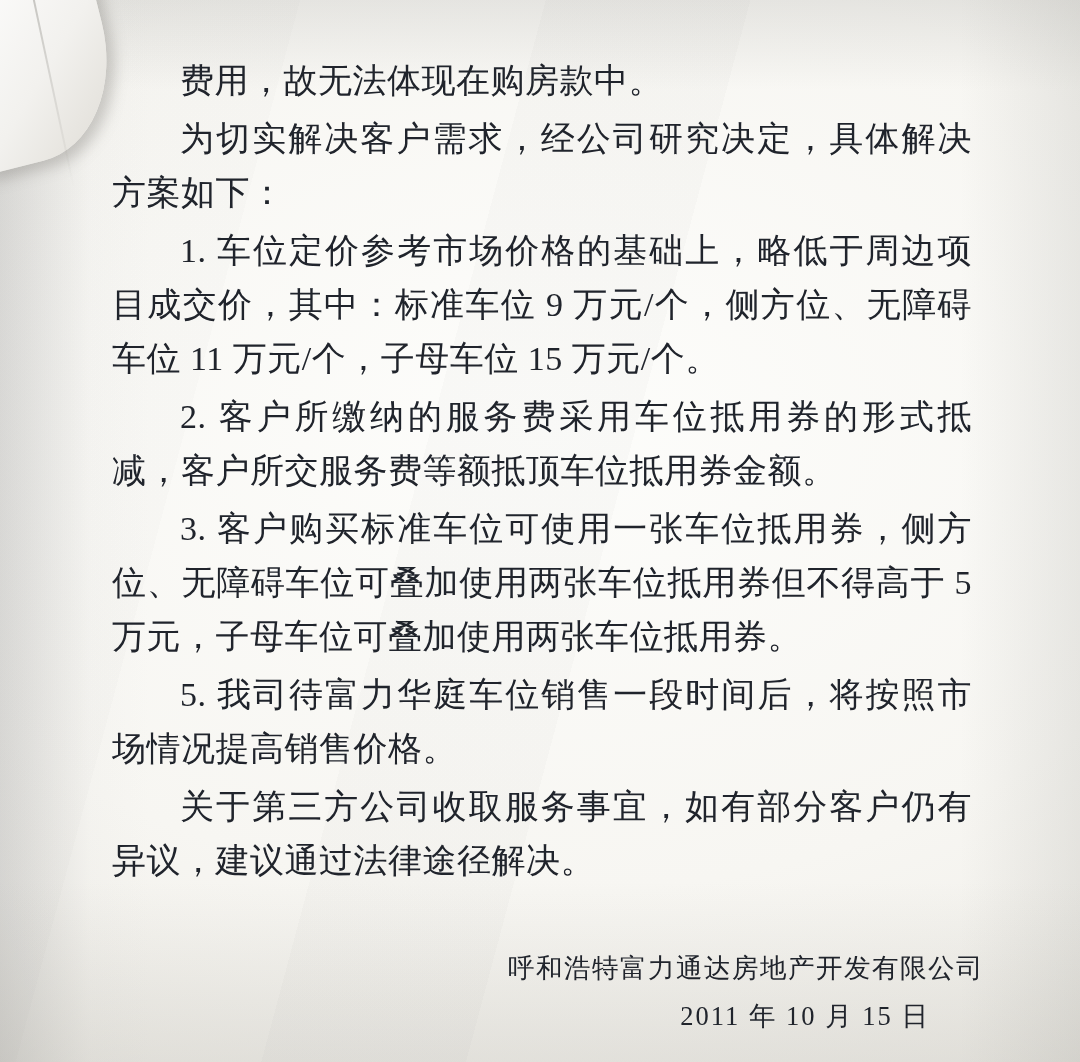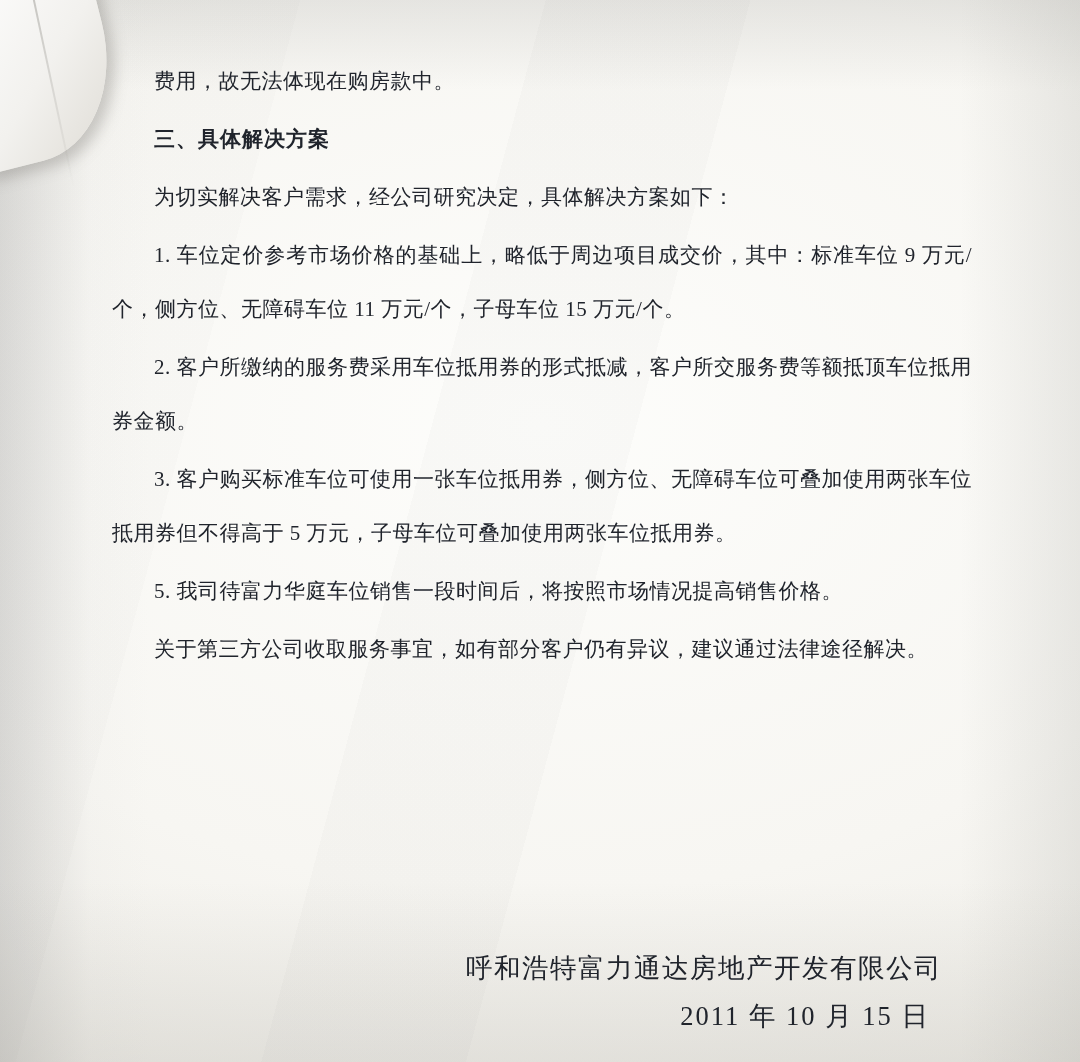--- a/index.html
+++ b/index.html
@@ -78,21 +78,21 @@
     pointer-events: none;
   }
 
   
   .doc {
     position: absolute;
     left: 112px;
     top: 54px;
     width: 860px;
     color: #20242c;
-    font-size: 21px;
+    font-size: 34px;
     line-height: 54px;
     letter-spacing: 0.5px;
     text-align: justify;
     text-justify: inter-ideograph;
   }
   .doc p {
     margin: 0 0 4px 0;
   }
   .indent {
     text-indent: 2em;
@@ -100,21 +100,21 @@
   .heading {
     text-indent: 2em;
     font-weight: 600;
     letter-spacing: 1px;
   }
   .signature {
     position: absolute;
     right: 96px;
     top: 938px;
     width: 560px;
-    text-align: center;
+    text-align: right;
     color: #20242c;
     font-size: 26.5px;
     line-height: 60px;
     letter-spacing: 1.5px;
   }
   .date {
     position: absolute;
     right: 150px;
     top: 998px;
     color: #20242c;
@@ -138,21 +138,20 @@
   <div class="shade-top"></div>
   <div class="shade-left"></div>
   <div class="shade-right"></div>
   <div class="shade-bottom"></div>
   <div class="texture"></div>
   <div class="page-curl"></div>
   <div class="page-edge"></div>
 
   <div class="doc">
     <p class="indent">费用，故无法体现在购房款中。</p>
-    <p class="heading">三、具体解决方案</p>
     <p class="indent">为切实解决客户需求，经公司研究决定，具体解决方案如下：</p>
     <p class="indent">1. 车位定价参考市场价格的基础上，略低于周边项目成交价，其中：标准车位 9 万元/个，侧方位、无障碍车位 11 万元/个，子母车位 15 万元/个。</p>
     <p class="indent">2. 客户所缴纳的服务费采用车位抵用券的形式抵减，客户所交服务费等额抵顶车位抵用券金额。</p>
     <p class="indent">3. 客户购买标准车位可使用一张车位抵用券，侧方位、无障碍车位可叠加使用两张车位抵用券但不得高于 5 万元，子母车位可叠加使用两张车位抵用券。</p>
     <p class="indent">5. 我司待富力华庭车位销售一段时间后，将按照市场情况提高销售价格。</p>
     <p class="indent">关于第三方公司收取服务事宜，如有部分客户仍有异议，建议通过法律途径解决。</p>
   </div>
 
   <div class="signature">呼和浩特富力通达房地产开发有限公司</div>
   <div class="date">2011 年 10 月 15 日</div>

